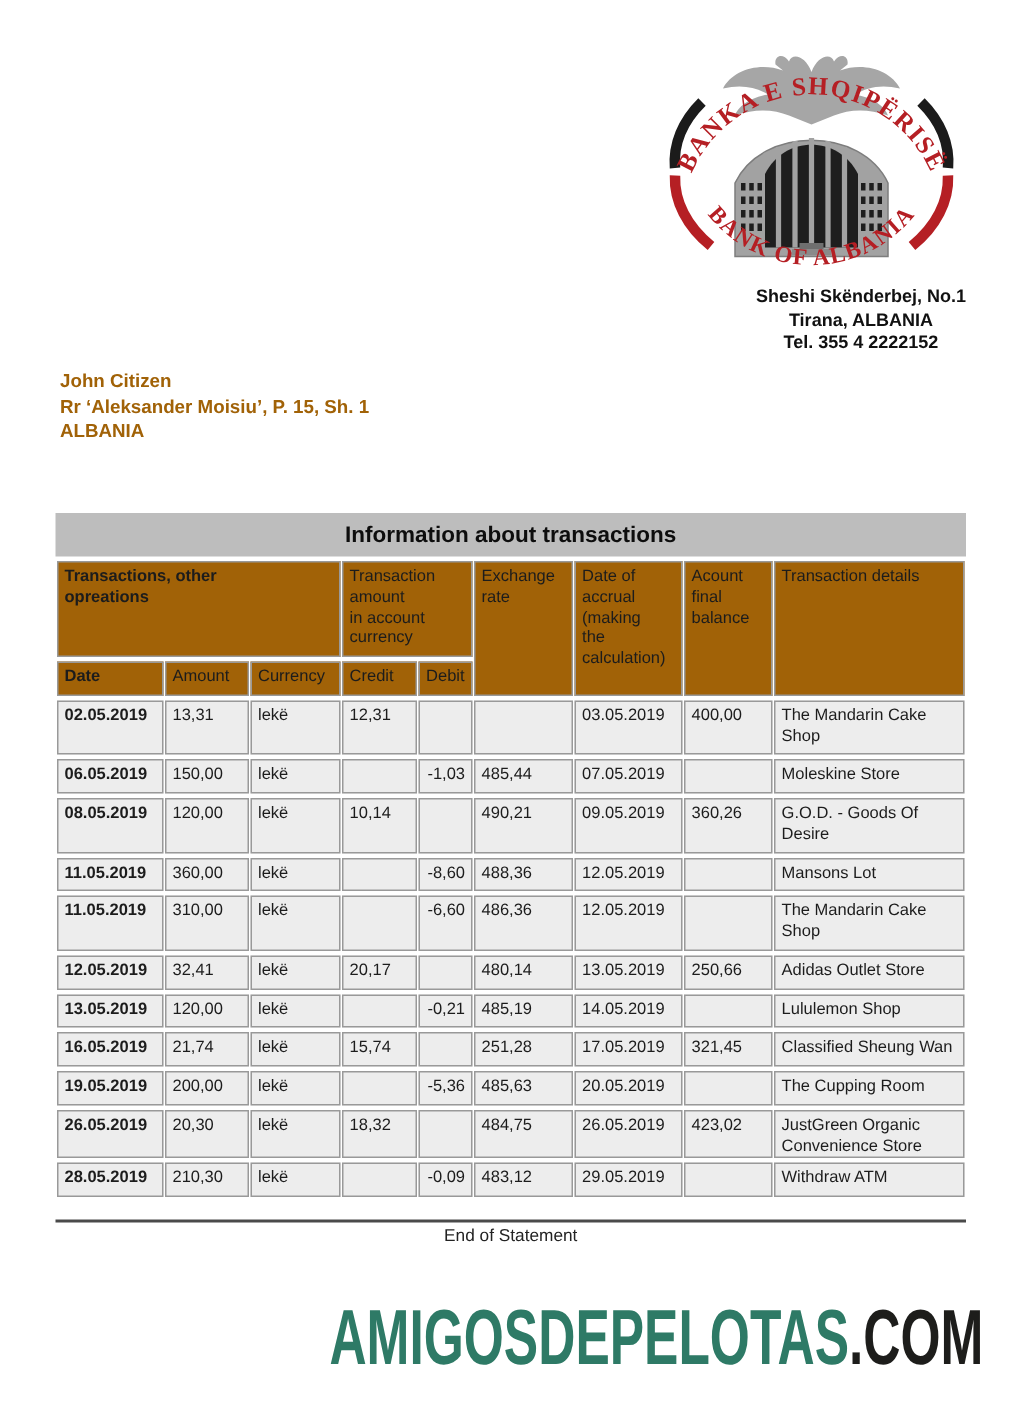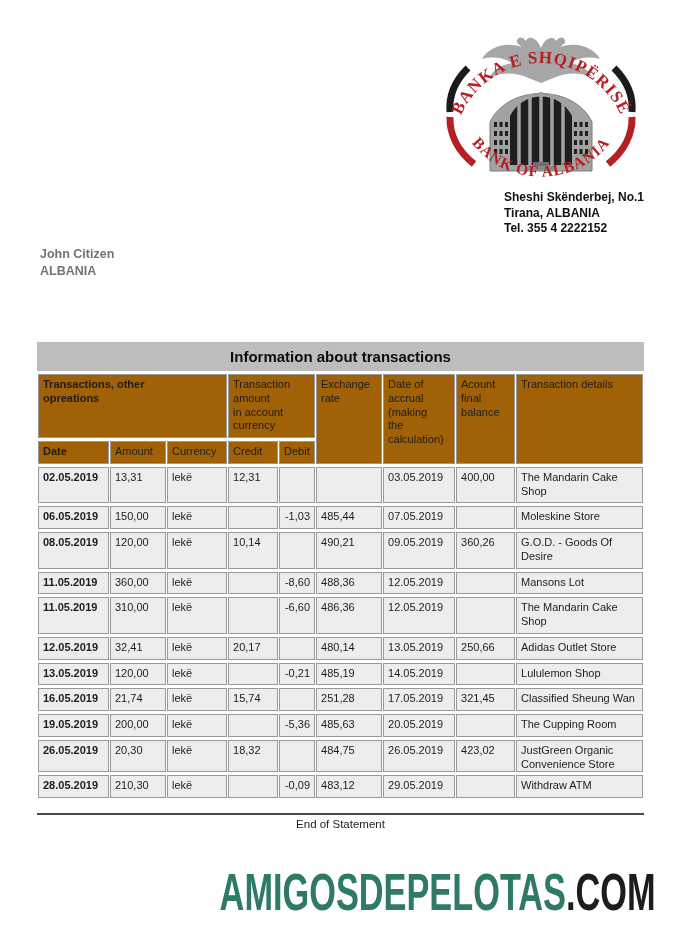--- a/index.html
+++ b/index.html
@@ -18,24 +18,24 @@
   body{font-family:"Liberation Sans",sans-serif;color:#1a1a1a;}
   .page{position:relative;width:680px;height:945px;background:#ffffff;overflow:hidden;}
 
   
   .logo-wrap{position:absolute;top:24px;right:36px;width:206px;height:160px;}
   .arc-text{font-family:"Liberation Serif",serif;font-weight:bold;fill:var(--logo-red);}
   .arc-top{font-size:17px;letter-spacing:1px;}
   .arc-bottom{font-size:15.5px;letter-spacing:1px;}
 
   
-  .bank-address{position:absolute;top:190px;right:36px;text-align:left;font-weight:bold;font-size:12px;line-height:1.3;color:#111;}
-
-  
-  .customer{position:absolute;top:246px;left:40px;font-weight:bold;font-size:12.5px;line-height:1.32;color:#737373;}
+  .bank-address{position:absolute;top:190px;right:36px;text-align:center;font-weight:bold;font-size:12px;line-height:1.3;color:#111;}
+
+  
+  .customer{position:absolute;top:246px;left:40px;font-weight:bold;font-size:12.5px;line-height:1.32;color:#a16207;}
 
   
   .tbl-wrap{position:absolute;top:342px;left:37px;width:607px;}
   .tbl-title{background:var(--title-bar);text-align:center;font-weight:bold;font-size:15px;padding:6px 16px 6px;color:#0d0d0d;}
   table{width:607px;table-layout:fixed;border-collapse:separate;border-spacing:1px 3px;font-size:11px;margin-top:0px;}
   th,td{border:1px solid var(--cell-border);vertical-align:top;padding:3px 4px 4px;text-align:left;line-height:1.25;font-weight:normal;color:#1c1c1c;}
   thead th{background:#a16207;}
   tbody td{background:var(--cell-bg);}
   .pre{white-space:pre-line;}
   .b{font-weight:bold;}
@@ -125,20 +125,21 @@
   </div>
 
   <div class="bank-address">
     <div>Sheshi Skënderbej, No.1</div>
     <div>Tirana, ALBANIA</div>
     <div>Tel.  355 4 2222152</div>
   </div>
 
   <div class="customer">
     <div>John Citizen</div>
+    <div>Rr ‘Aleksander Moisiu’, P. 15, Sh. 1</div>
     <div>ALBANIA</div>
   </div>
 
   <div class="tbl-wrap">
     <div class="tbl-title">Information about transactions</div>
     <table>
       <colgroup>
         <col style="width:71px">
           <col style="width:56px">
           <col style="width:60px">

